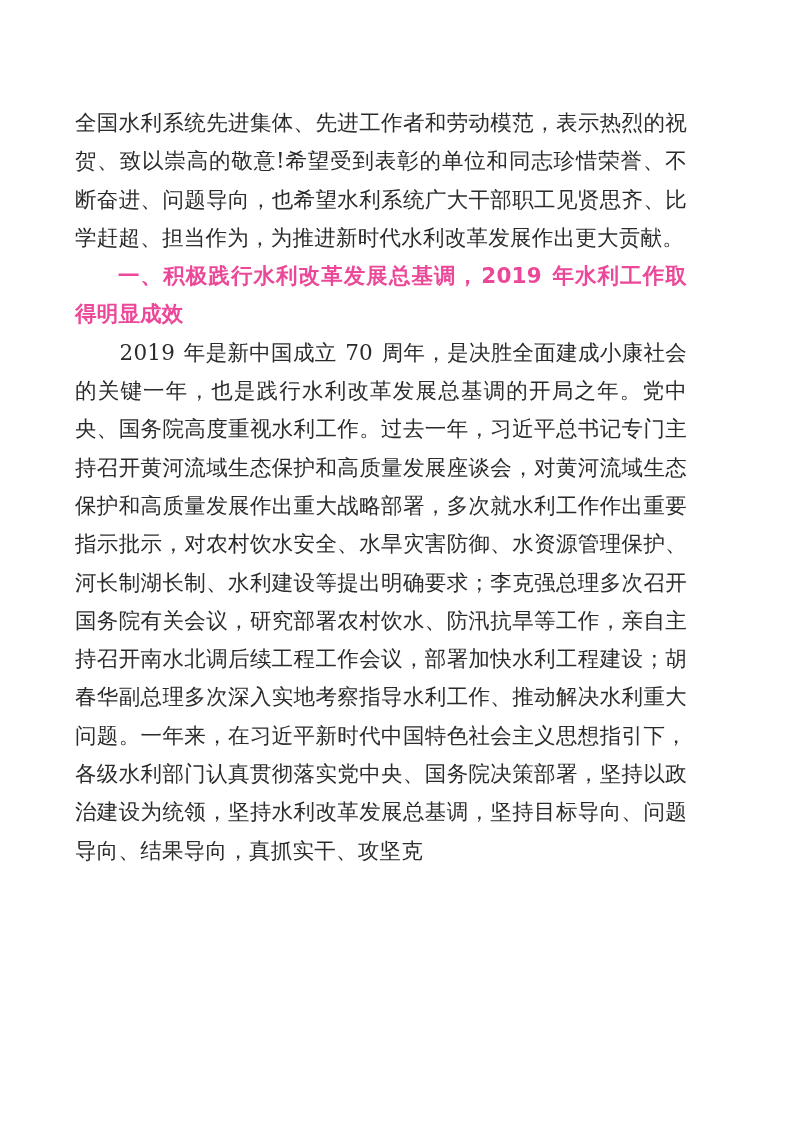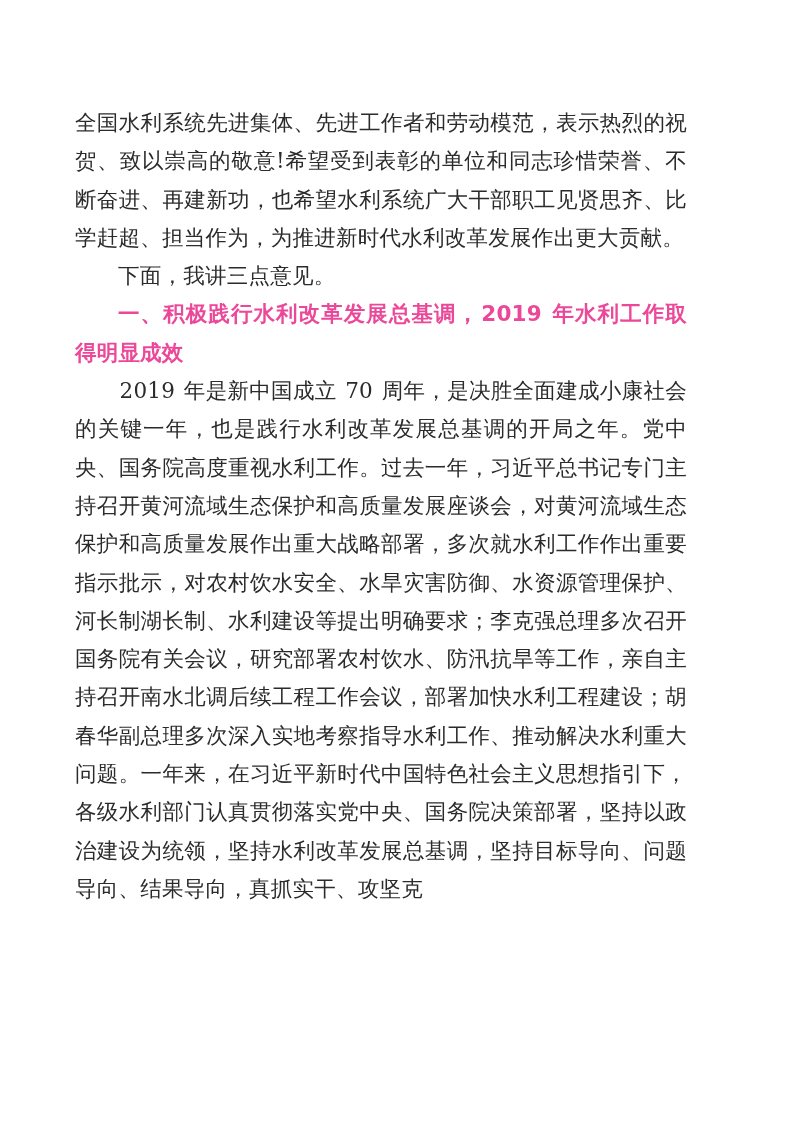--- a/index.html
+++ b/index.html
@@ -73,22 +73,21 @@
     font-weight: bold;
     padding: 0 2px;
   }
 </style>
 </head>
 <body>
 
 <div class="page">
   <div class="content">
 
-    <p class="para">全国水利系统先进集体、先进工作者和劳动模范，表示热烈的祝贺、致以崇高的敬意!希望受到表彰的单位和同志珍惜荣誉、不断奋进、再建新功，也希望水利系统广大干部职工见贤思齐、比学赶超、担当作为，为推进新时代水利改革发展作出更大贡献。</p>
+    <p class="para">全国水利系统先进集体、先进工作者和劳动模范，表示热烈的祝贺、致以崇高的敬意!希望受到表彰的单位和同志珍惜荣誉、不断奋进、问题导向，也希望水利系统广大干部职工见贤思齐、比学赶超、担当作为，为推进新时代水利改革发展作出更大贡献。</p>
 
-    <p class="para indent">下面，我讲三点意见。</p>
 
     <h2 class="heading">一、积极践行水利改革发展总基调，<span class="lat">2019</span> 年水利工作取得明显成效</h2>
 
     <p class="para indent"><span class="lat">2019</span> 年是新中国成立 <span class="lat">70</span> 周年，是决胜全面建成小康社会的关键一年，也是践行水利改革发展总基调的开局之年。党中央、国务院高度重视水利工作。过去一年，习近平总书记专门主持召开黄河流域生态保护和高质量发展座谈会，对黄河流域生态保护和高质量发展作出重大战略部署，多次就水利工作作出重要指示批示，对农村饮水安全、水旱灾害防御、水资源管理保护、河长制湖长制、水利建设等提出明确要求；李克强总理多次召开国务院有关会议，研究部署农村饮水、防汛抗旱等工作，亲自主持召开南水北调后续工程工作会议，部署加快水利工程建设；胡春华副总理多次深入实地考察指导水利工作、推动解决水利重大问题。一年来，在习近平新时代中国特色社会主义思想指引下，各级水利部门认真贯彻落实党中央、国务院决策部署，坚持以政治建设为统领，坚持水利改革发展总基调，坚持目标导向、问题导向、结果导向，真抓实干、攻坚克</p>
 
   </div>
 </div>
 
 </body></html>

